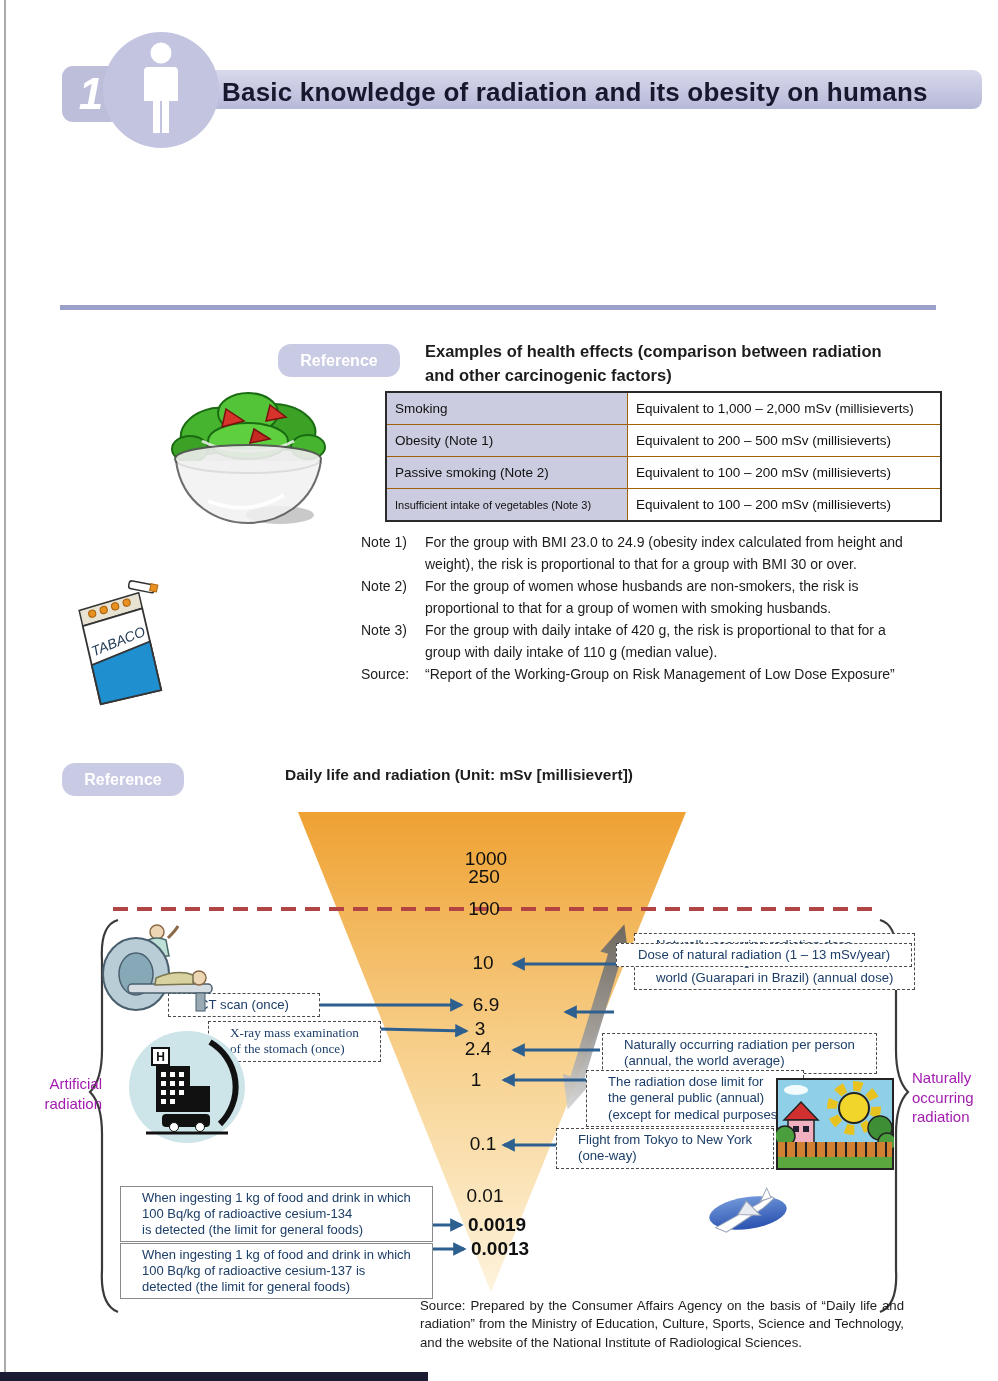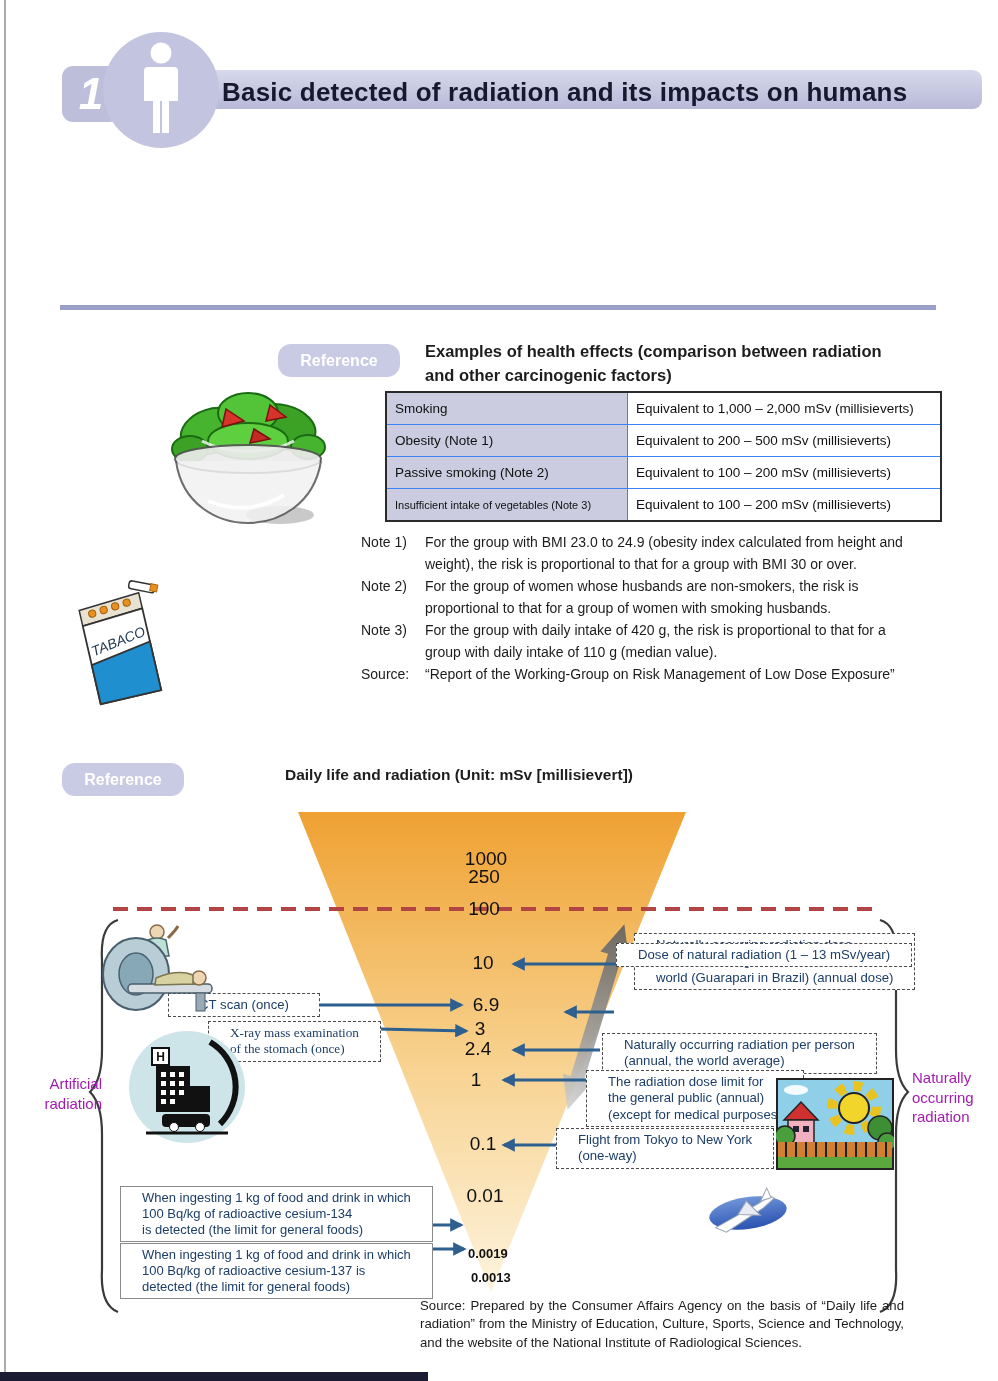--- a/index.html
+++ b/index.html
@@ -24,36 +24,36 @@
 
   
   .badge{width:122px;height:33px;border-radius:13px;background:#c9cae4;color:#fff;
          font-size:16px;font-weight:bold;display:flex;align-items:center;justify-content:center;}
 
   .sec1-heading{left:425px;top:340px;font-size:16.5px;font-weight:bold;color:#1d1d1d;
                 white-space:pre-line;line-height:1.45;}
 
   
   .ht{left:385px;top:391px;display:grid;grid-template-columns:240px 312px;
-      border:2px solid #2a2a2a;background:#3b82f6;grid-gap:1px;}
+      border:2px solid #2a2a2a;background:#a16207;grid-gap:1px;}
   .ht-c{background:#fff;height:31px;display:flex;align-items:center;padding:0 8px;font-size:13.5px;color:#111;}
   .ht-f{background:#cbccdf;}
   .ht-f.small{font-size:11px;}
 
   
   .notes{left:361px;top:532px;width:575px;font-size:14px;line-height:1.57;color:#1c1c1c;}
   .note{display:flex;}
   .note-label{width:64px;flex:none;}
   .note-text{white-space:pre-line;}
 
   
   .sec2-title{left:285px;top:766px;font-size:15.5px;font-weight:bold;color:#1d1d1d;}
 
   .num{position:absolute;transform:translate(-50%,-50%);font-size:19px;color:#101010;}
-  .num.tiny{font-size:13px;font-weight:bold;transform:translateY(-50%);margin-top:28px;}
+  .num.tiny{font-size:19px;font-weight:bold;transform:translateY(-50%);}
 
   .callout{position:absolute;border:1.6px dashed #4a4a4a;background:#fff;color:#1c3e68;
            font-size:13.2px;line-height:1.24;padding:3px 21px;white-space:pre;}
   .callout.solid{border:1.5px solid #8a8a8a;font-size:13px;}
   .callout.center{text-align:center;}
 
   .side-label{position:absolute;font-size:15px;line-height:1.3;color:#a21caf;white-space:pre-line;}
 
   .source2{left:420px;top:1297px;width:484px;font-size:13.2px;line-height:1.4;
            text-align:justify;color:#1c1c1c;}
@@ -73,21 +73,21 @@
   <div class="abs banner"></div>
   <div class="abs num-tile">
     <span>1</span>
   </div>
   <div class="abs person-circle">
     <svg width="62" height="100" viewBox="0 0 62 100">
       <circle cx="31" cy="13" r="10.5" fill="#fff"></circle>
       <path d="M18,27 h26 a4,4 0 0 1 4,4 v30 h-9 v32 h-7 v-32 h-2 v32 h-7 v-32 h-9 v-30 a4,4 0 0 1 4,-4 z" fill="#fff"></path>
     </svg>
   </div>
-  <div class="abs page-title">Basic detected of radiation and its impacts on humans</div>
+  <div class="abs page-title">Basic knowledge of radiation and its obesity on humans</div>
 
   <div class="abs divider"></div>
 
   <div class="abs badge" style="left:278px;top:344px;">Reference</div>
   <div class="abs sec1-heading">Examples of health effects (comparison between radiation
 and other carcinogenic factors)</div>
 
   <div class="abs ht">
     <div class="ht-c ht-f">Smoking</div>
     <div class="ht-c">Equivalent to 1,000 – 2,000 mSv (millisieverts)</div>

